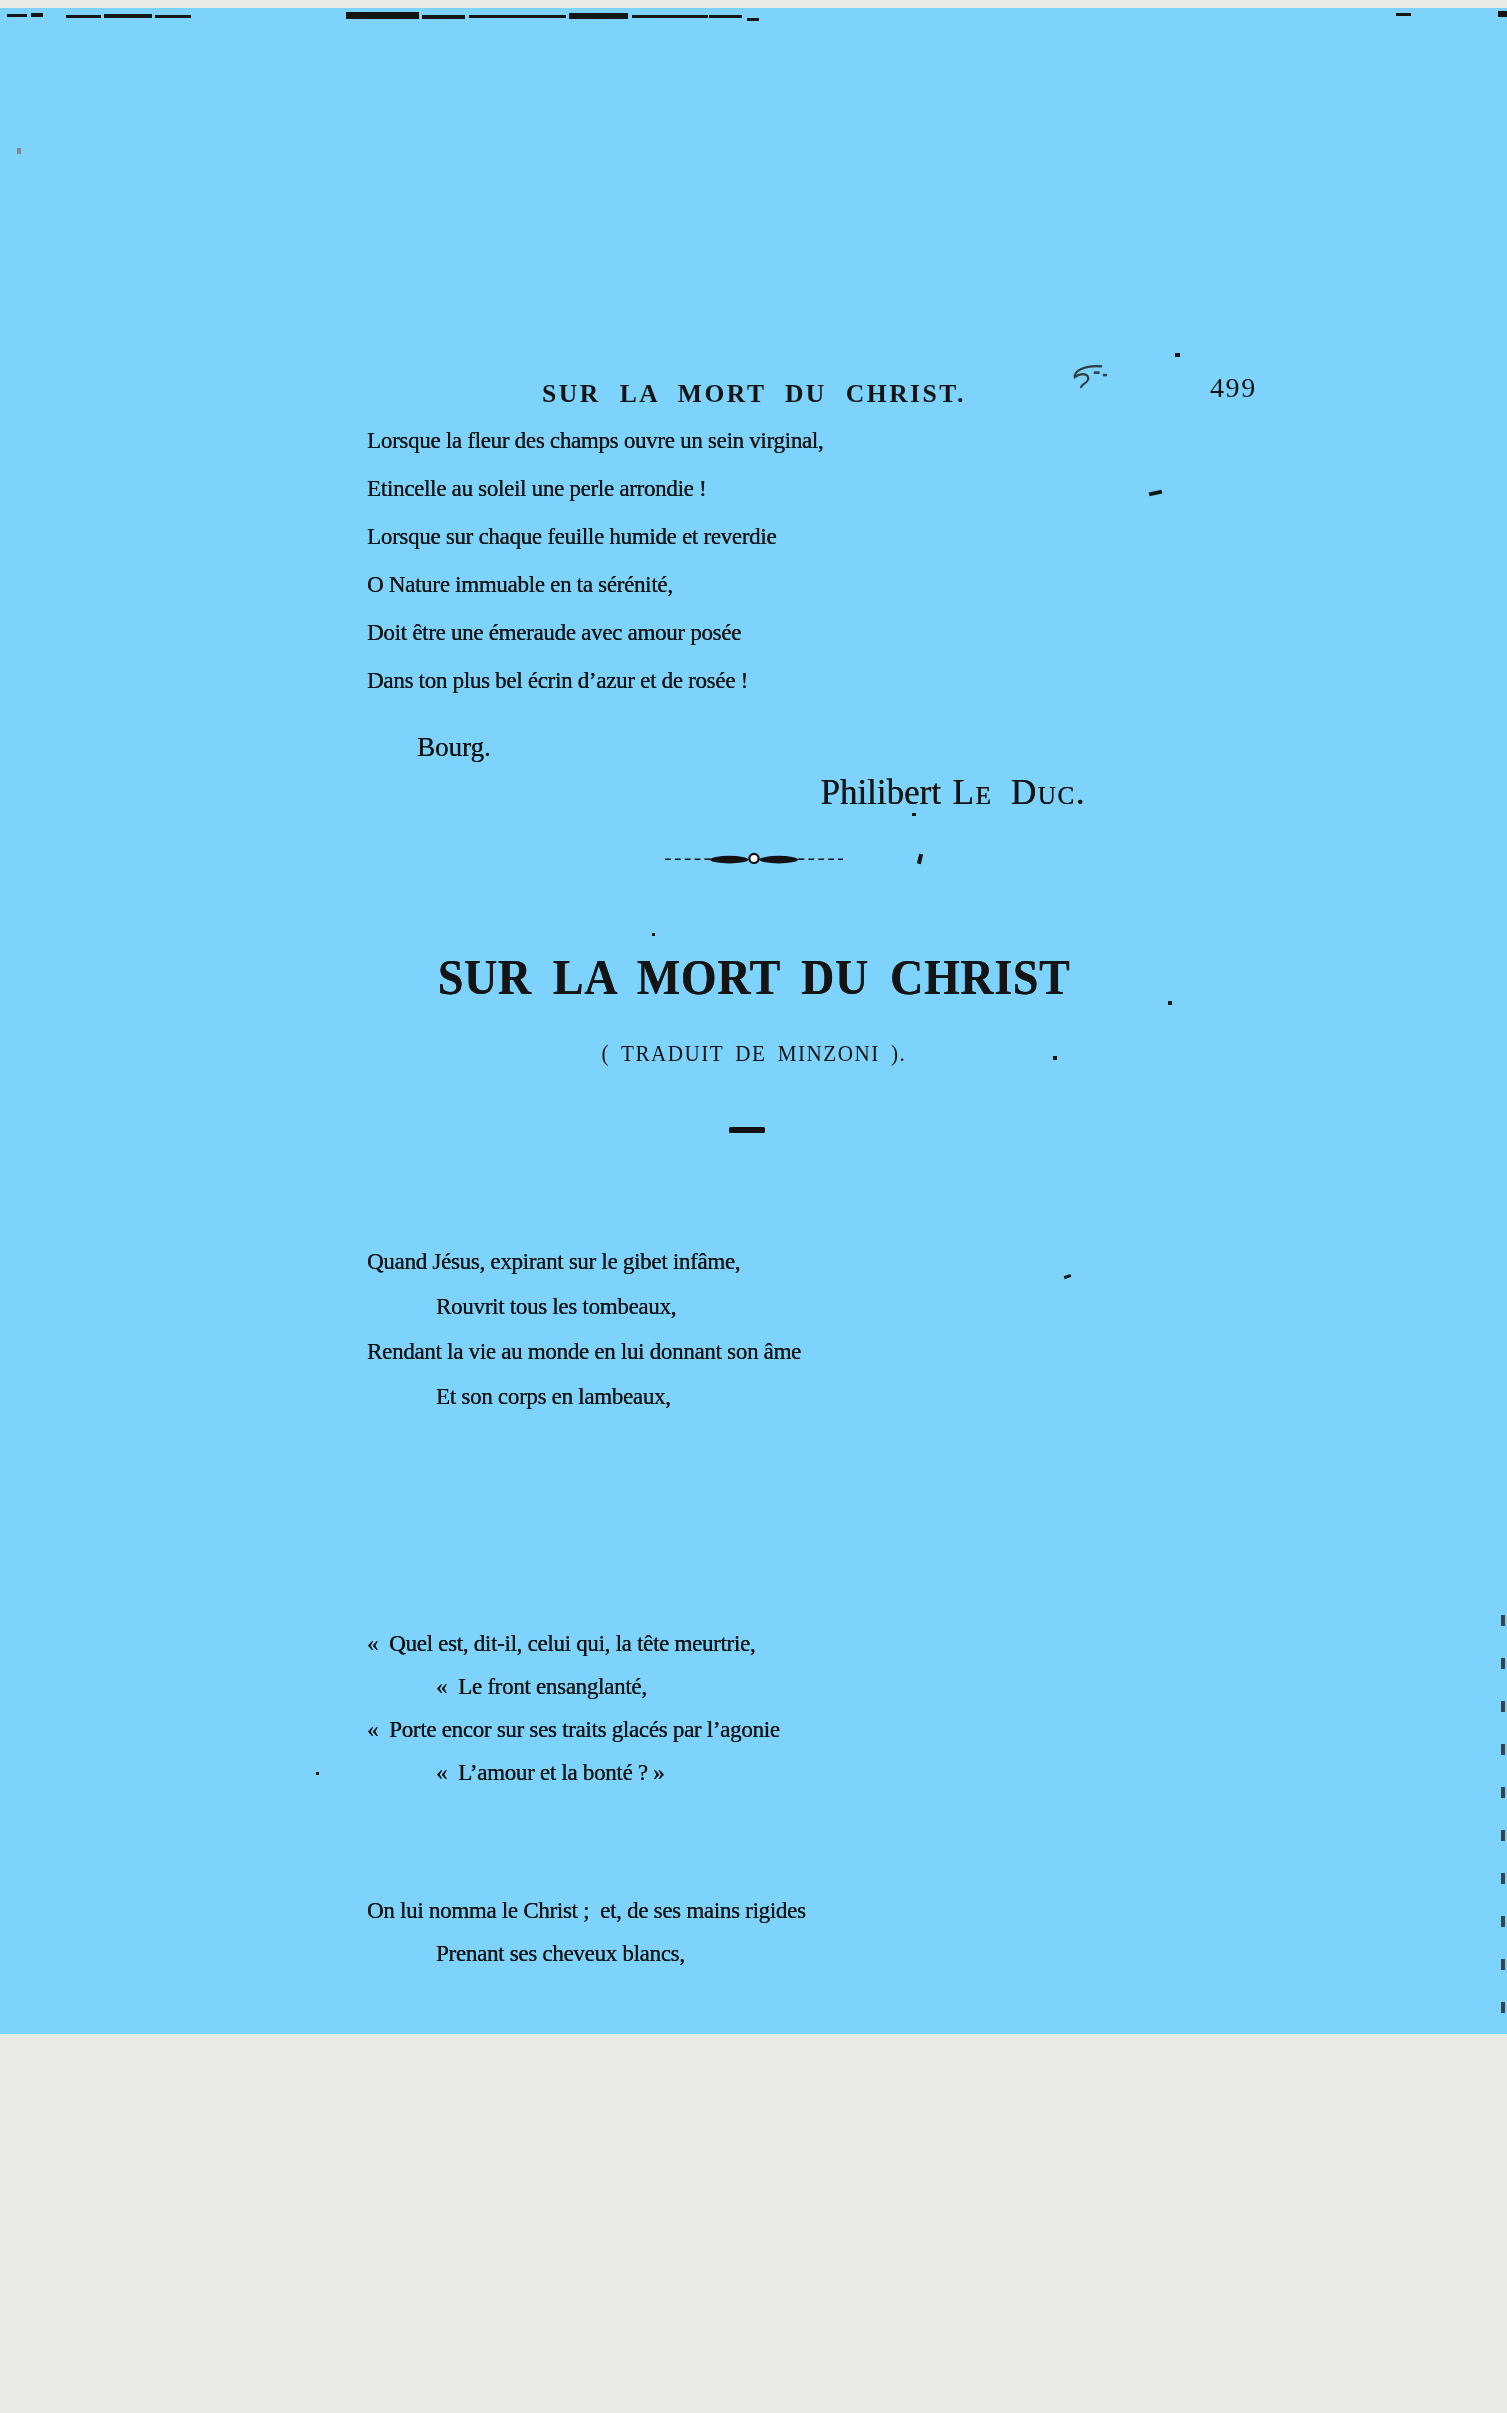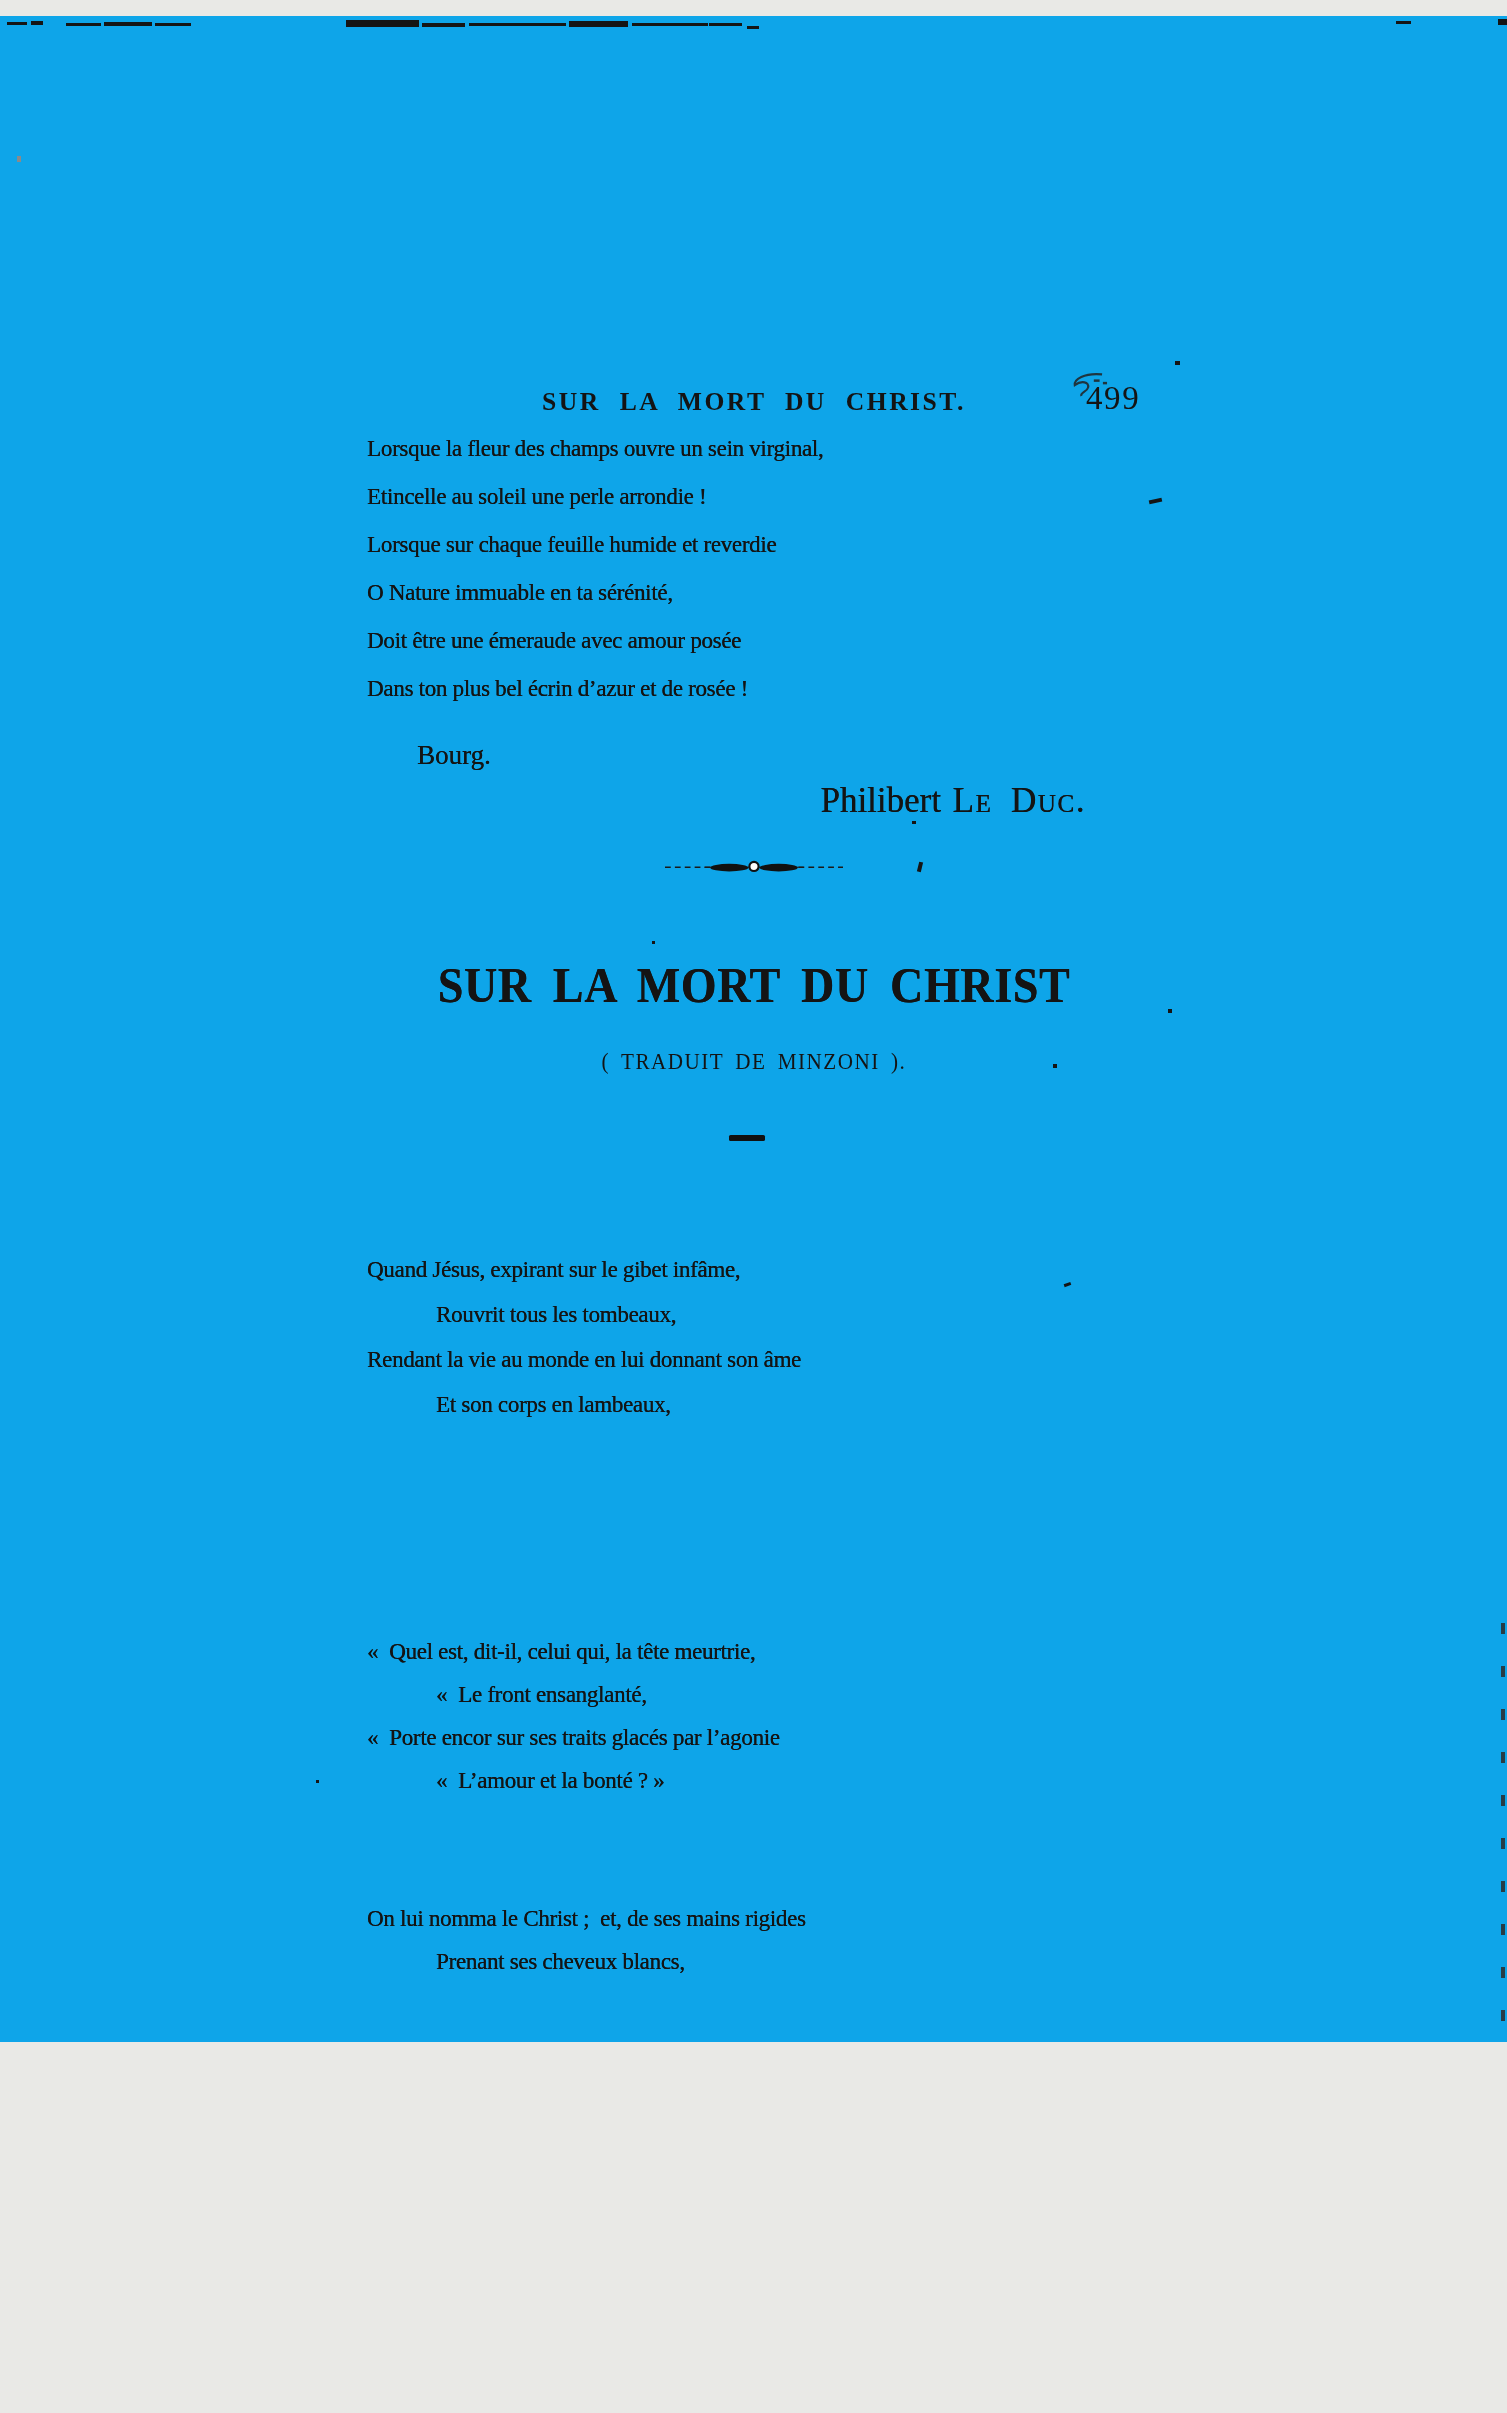--- a/index.html
+++ b/index.html
@@ -1,33 +1,33 @@
 <!DOCTYPE html>
 <html style="font-size:13px"><head>
 <meta charset="utf-8">
 <style>
   html,body{margin:0;padding:0;background:#e9e9e6;}
   .page{
     position:relative;
     width:1508px;height:2026px;
-    margin:16px auto;
-    background:#0ea5e9;
+    margin:8px auto;
+    background:#7dd3fc;
     font-family:"Liberation Serif","DejaVu Serif",serif;
     color:#141414;
     overflow:hidden;
   }
   
   .running-header{
     position:absolute;top:371px;left:0;width:1508px;
     text-align:center;font-size:25.6px;font-weight:bold;
     letter-spacing:2.5px;word-spacing:10px;
   }
   .page-number{
-    position:absolute;left:1086px;top:364px;
-    font-size:33px;letter-spacing:1.6px;font-family:Liberation Serif, serif;
+    position:absolute;left:1210px;top:364px;
+    font-size:28px;letter-spacing:1.6px;font-family:Liberation Serif, serif;
   }
   .poem{position:absolute;font-size:23px;letter-spacing:-0.3px;text-shadow:0.3px 0 0 #141414;}
   .line{white-space:pre;}
   .indent{padding-left:69px;}
   .poem-prev{left:367px;top:409px;line-height:48px;}
   .stanza-1{left:367px;top:1231px;line-height:45px;}
   .stanza-2{left:367px;top:1448px;line-height:43px;}
   .stanza-3{left:367px;top:1614px;line-height:43px;}
   .stanza-4{left:367px;top:1881px;line-height:43px;}
   .byline-place{

